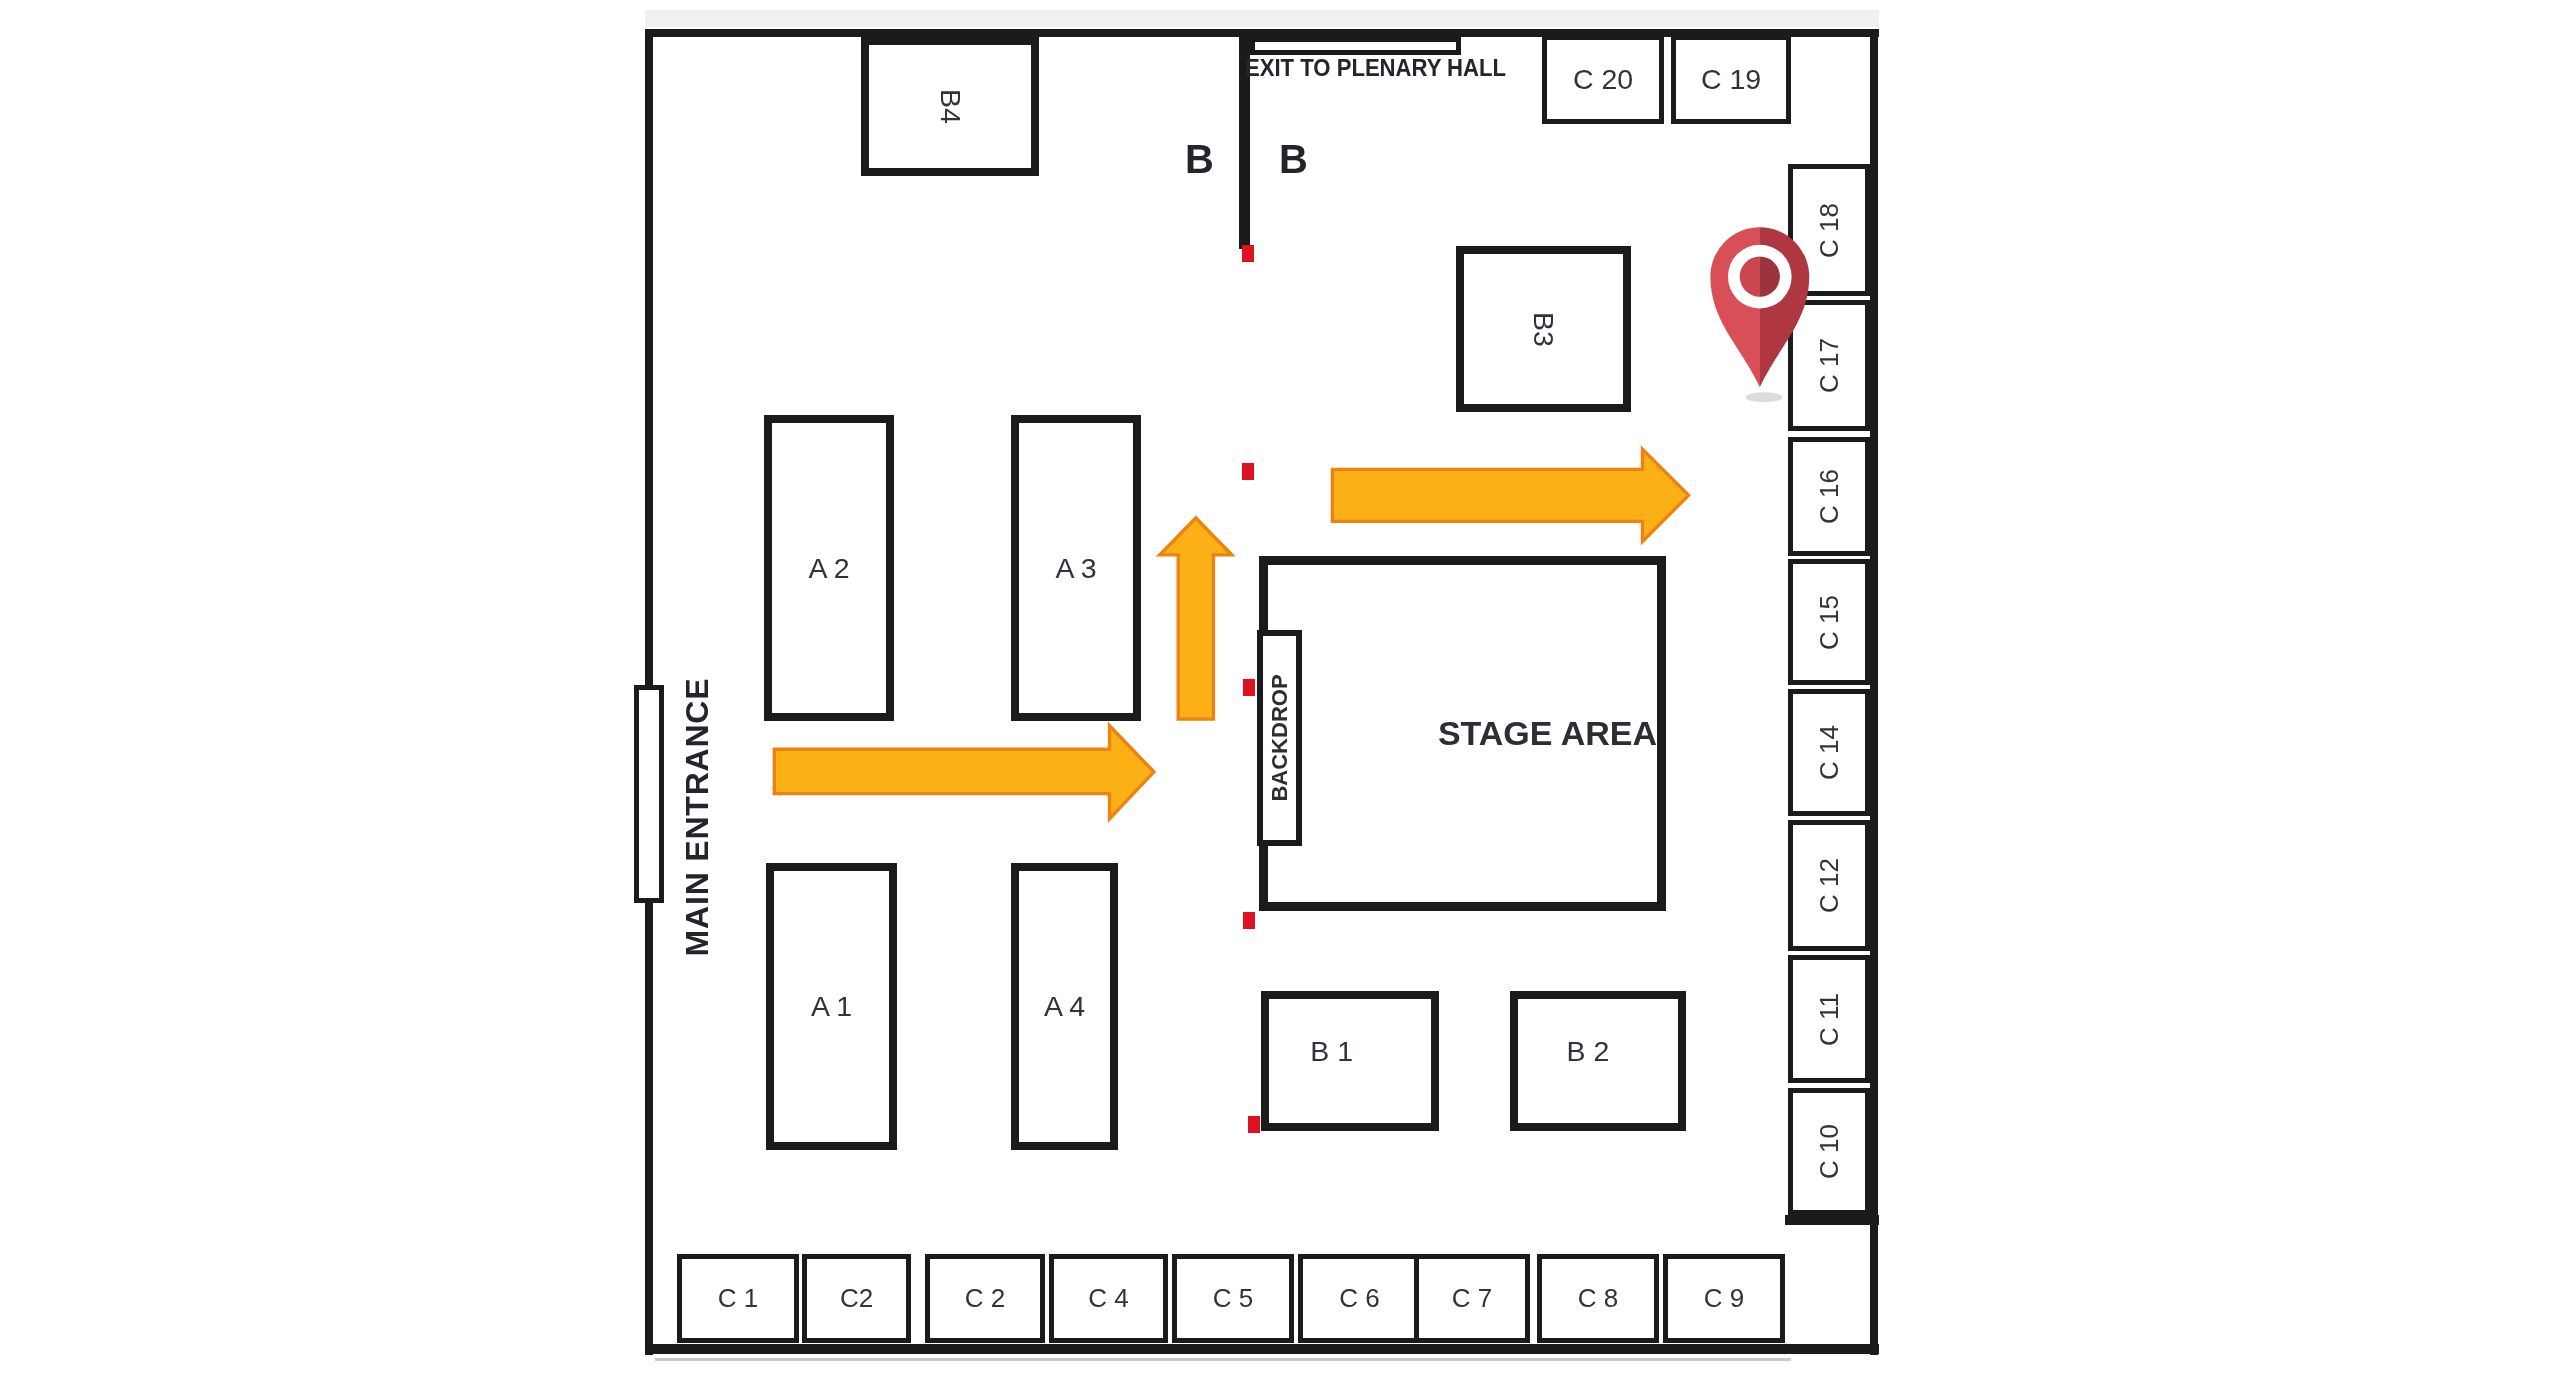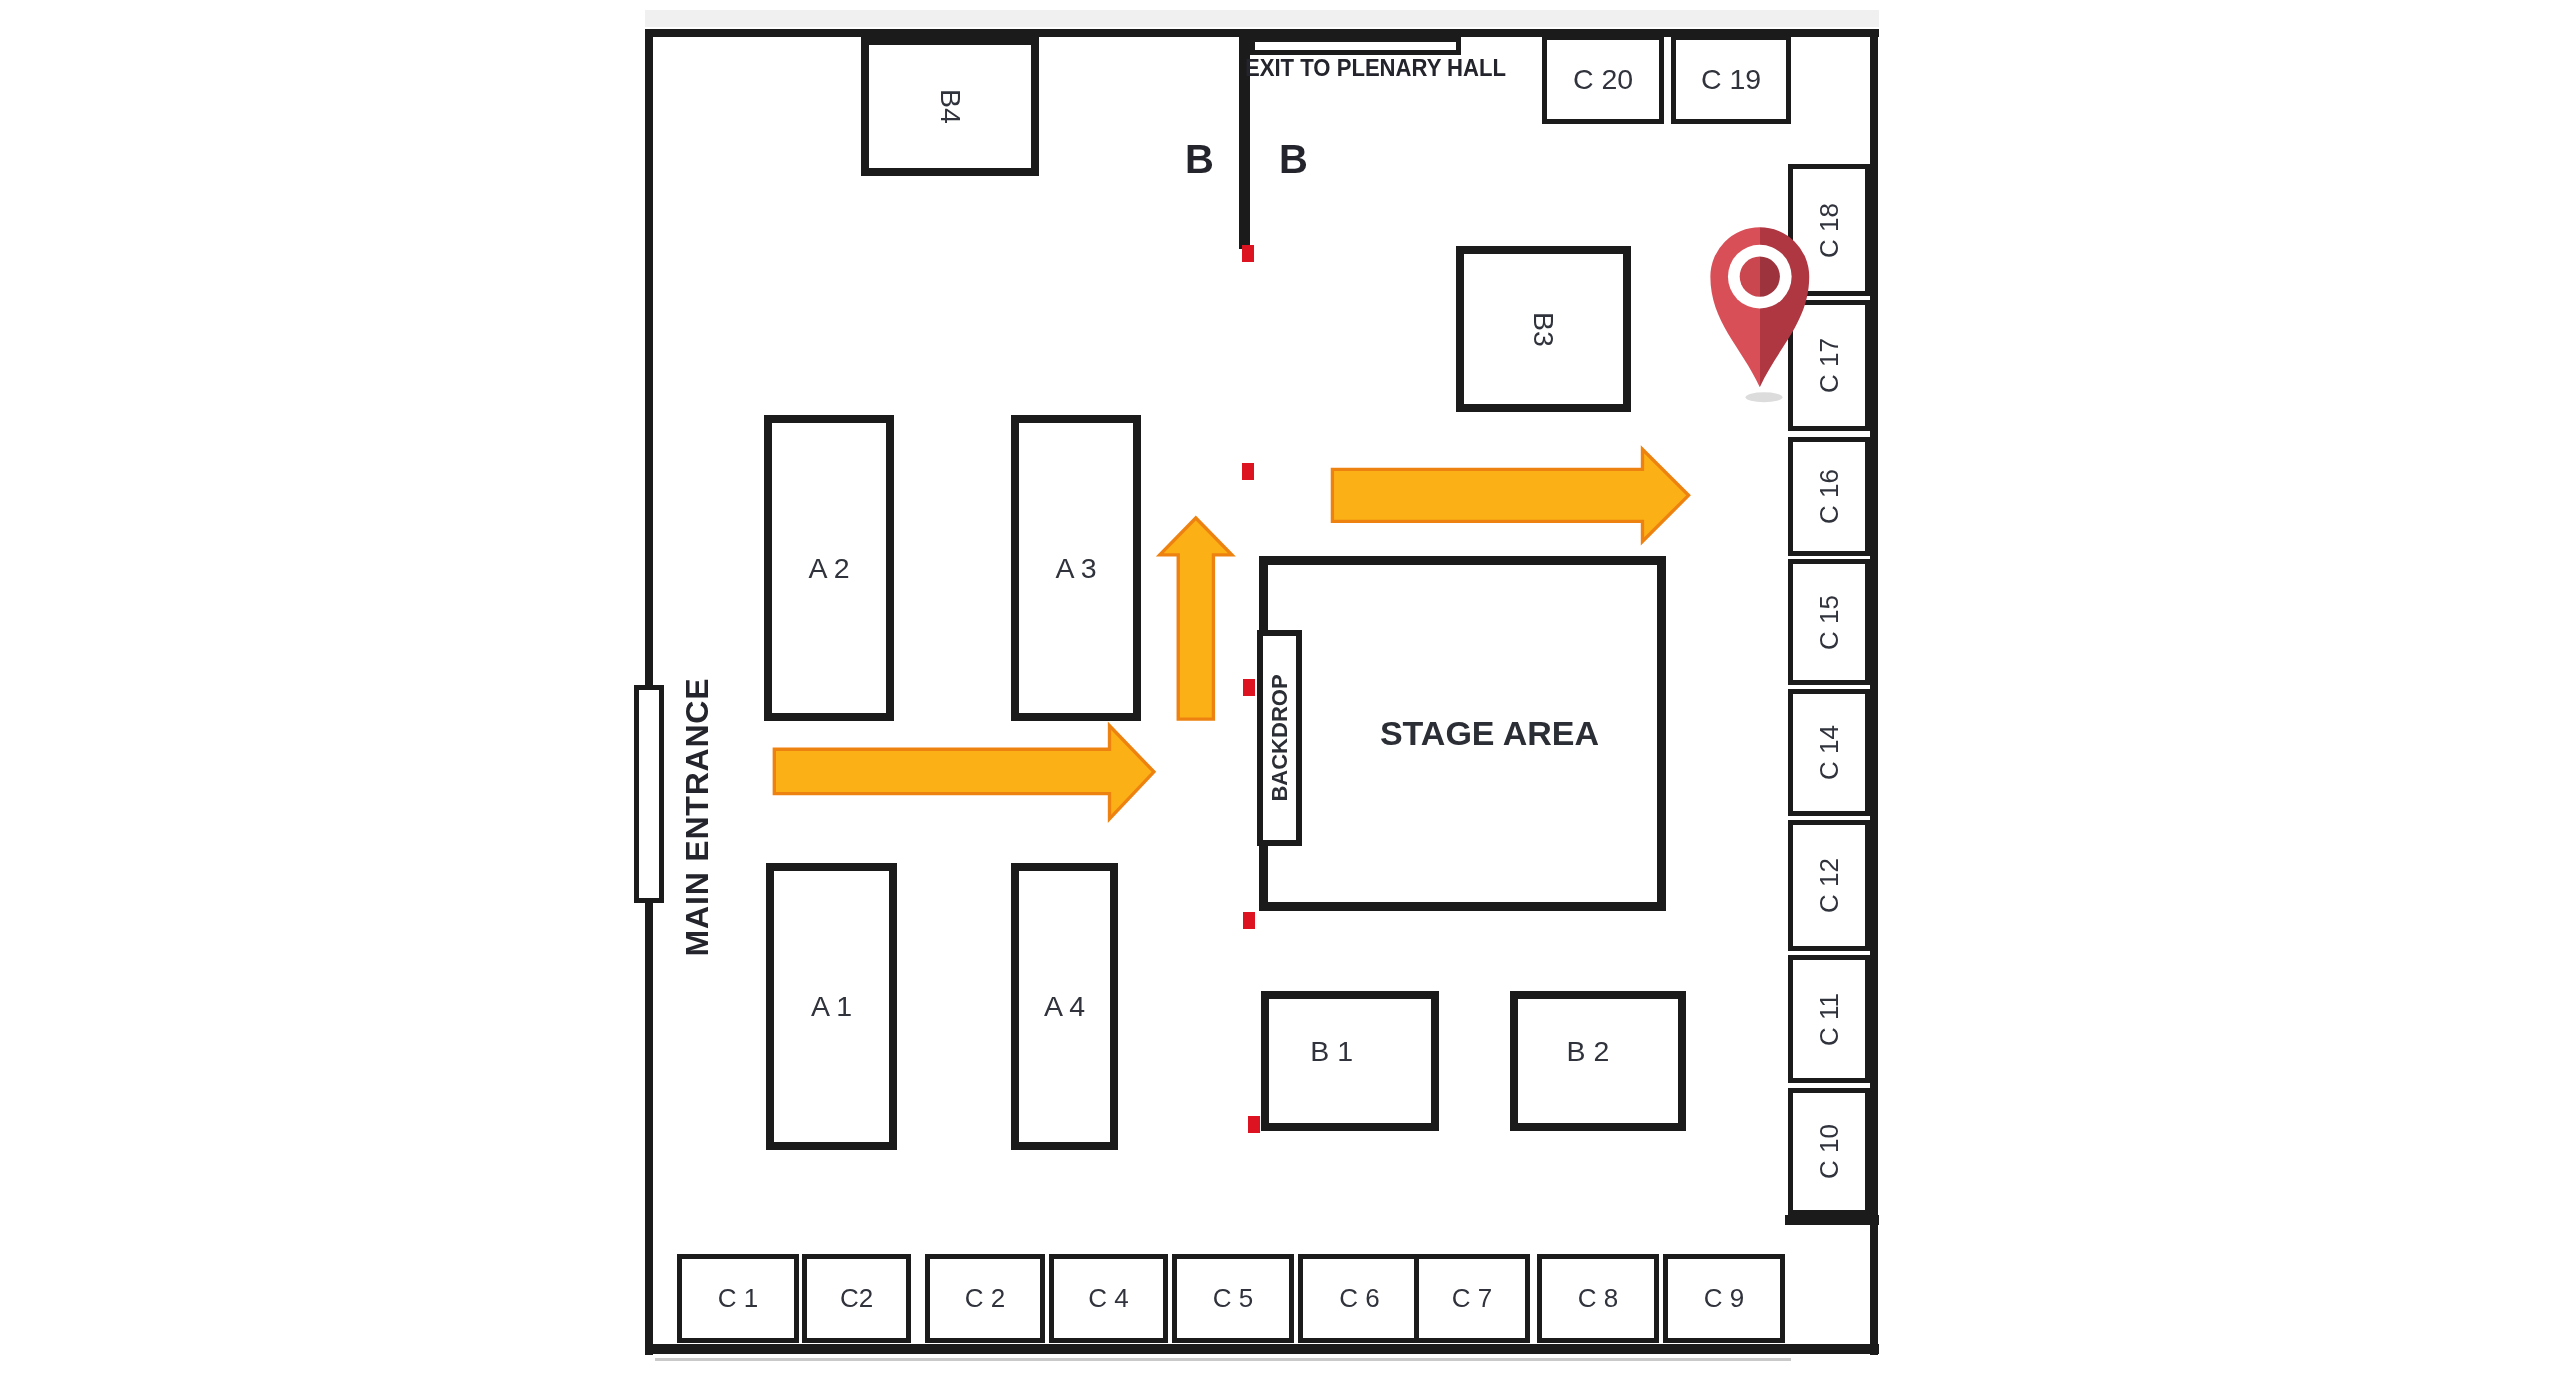--- a/index.html
+++ b/index.html
@@ -8,21 +8,21 @@
   #plan{position:absolute;left:0;top:0;width:2576px;height:1382px;}
 
   .wall{position:absolute;background:var(--wall,#1b1b1b);}
   .gray-strip{position:absolute;background:#f0f0f0;}
   .gray-line{position:absolute;background:#c9c9c9;}
 
   .booth{position:absolute;background:#ffffff;border:8.4px solid var(--wall,#1b1b1b);
          box-sizing:border-box;display:flex;align-items:center;justify-content:center;
          color:#30333c;font-size:28.5px;font-weight:500;}
   .booth.small{border-width:5.9px;font-size:26px;font-weight:500;}
-  .booth.stage{border-width:9.2px;justify-content:center;}
+  .booth.stage{border-width:9.2px;justify-content:flex-end;}
   .vup{transform:rotate(-90deg);white-space:nowrap;}
   .vdown{transform:rotate(90deg);white-space:nowrap;}
 
   .door{position:absolute;background:#ffffff;border:5px solid var(--wall,#1b1b1b);box-sizing:border-box;}
   .door.left{border-width:5.9px;}
 
   .redsq{position:absolute;width:11.7px;height:17px;background:var(--marker-red,#de1321);}
 
   .floating-label{position:absolute;color:#23242c;font-weight:700;white-space:nowrap;}
   .b-letter{font-size:40px;}

